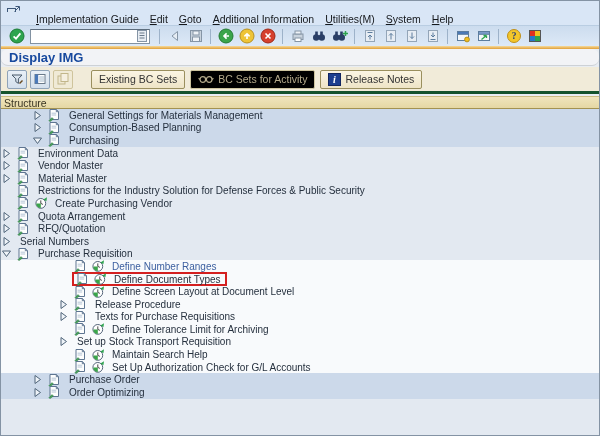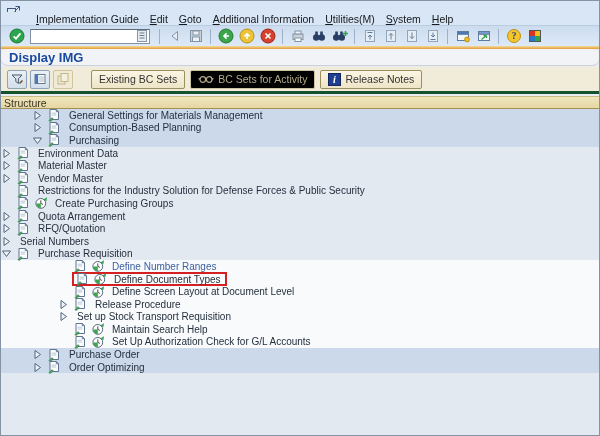--- a/index.html
+++ b/index.html
@@ -341,36 +341,36 @@
             <path d="M3 1.5 L8.5 5.5 L3 9.5 Z" fill="#eef3f8" stroke="#50657a"></path>
           </svg>
         </span>
         <span style="display: contents;"><span class="dico">
             <svg width="14" height="14" viewBox="0 0 14 14">
               <path d="M3 1.5 h6.3 l2.2 2.2 V11.5 H3 Z" fill="#fdfefe" stroke="#5e7591"></path>
               <path d="M9.3 1.5 v2.2 h2.2" fill="none" stroke="#5e7591"></path>
               <path d="M4.6 5.2 h4.6 M4.6 7 h4.6" stroke="#a5b8cc" stroke-width="0.8"></path>
               <path d="M1.8 12.8 L5 9.6 L6.4 11 L3.2 13.6 Z" fill="#49a05c" stroke="#2e7a45" stroke-width="0.5"></path>
             </svg>
+          </span><span class="tlabel">Vendor Master</span></span>
+      </div>
+      <div class="trow l2">
+        <span class="exp">
+          <svg width="11" height="11" viewBox="0 0 11 11">
+            <path d="M3 1.5 L8.5 5.5 L3 9.5 Z" fill="#eef3f8" stroke="#50657a"></path>
+          </svg>
+        </span>
+        <span style="display: contents;"><span class="dico">
+            <svg width="14" height="14" viewBox="0 0 14 14">
+              <path d="M3 1.5 h6.3 l2.2 2.2 V11.5 H3 Z" fill="#fdfefe" stroke="#5e7591"></path>
+              <path d="M9.3 1.5 v2.2 h2.2" fill="none" stroke="#5e7591"></path>
+              <path d="M4.6 5.2 h4.6 M4.6 7 h4.6" stroke="#a5b8cc" stroke-width="0.8"></path>
+              <path d="M1.8 12.8 L5 9.6 L6.4 11 L3.2 13.6 Z" fill="#49a05c" stroke="#2e7a45" stroke-width="0.5"></path>
+            </svg>
           </span><span class="tlabel">Material Master</span></span>
-      </div>
-      <div class="trow l2">
-        <span class="exp">
-          <svg width="11" height="11" viewBox="0 0 11 11">
-            <path d="M3 1.5 L8.5 5.5 L3 9.5 Z" fill="#eef3f8" stroke="#50657a"></path>
-          </svg>
-        </span>
-        <span style="display: contents;"><span class="dico">
-            <svg width="14" height="14" viewBox="0 0 14 14">
-              <path d="M3 1.5 h6.3 l2.2 2.2 V11.5 H3 Z" fill="#fdfefe" stroke="#5e7591"></path>
-              <path d="M9.3 1.5 v2.2 h2.2" fill="none" stroke="#5e7591"></path>
-              <path d="M4.6 5.2 h4.6 M4.6 7 h4.6" stroke="#a5b8cc" stroke-width="0.8"></path>
-              <path d="M1.8 12.8 L5 9.6 L6.4 11 L3.2 13.6 Z" fill="#49a05c" stroke="#2e7a45" stroke-width="0.5"></path>
-            </svg>
-          </span><span class="tlabel">Vendor Master</span></span>
       </div>
       <div class="trow l2">
         <span class="exp"></span>
         <span style="display: contents;"><span class="dico">
             <svg width="14" height="14" viewBox="0 0 14 14">
               <path d="M3 1.5 h6.3 l2.2 2.2 V11.5 H3 Z" fill="#fdfefe" stroke="#5e7591"></path>
               <path d="M9.3 1.5 v2.2 h2.2" fill="none" stroke="#5e7591"></path>
               <path d="M4.6 5.2 h4.6 M4.6 7 h4.6" stroke="#a5b8cc" stroke-width="0.8"></path>
               <path d="M1.8 12.8 L5 9.6 L6.4 11 L3.2 13.6 Z" fill="#49a05c" stroke="#2e7a45" stroke-width="0.5"></path>
             </svg>
@@ -385,21 +385,21 @@
               <path d="M4.6 5.2 h4.6 M4.6 7 h4.6" stroke="#a5b8cc" stroke-width="0.8"></path>
               <path d="M1.8 12.8 L5 9.6 L6.4 11 L3.2 13.6 Z" fill="#49a05c" stroke="#2e7a45" stroke-width="0.5"></path>
             </svg>
           </span><span class="aico">
             <svg width="14" height="14" viewBox="0 0 14 14">
               <circle cx="6.8" cy="7.4" r="4.9" fill="#fff" stroke="#55657a"></circle>
               <path d="M6.8 7.4 L2.2 7.4 A4.6 4.6 0 0 0 6.8 12 Z" fill="#3aa54a"></path>
               <path d="M6.8 7.4 V4.4 M6.8 7.4 L8.9 8.4" stroke="#333" stroke-width="0.9" fill="none"></path>
               <path d="M9.4 3.6 L13 1.2 L12.4 5.2 Z" fill="#2da44e"></path>
             </svg>
-          </span><span class="tlabel">Create Purchasing Groups</span></span>
+          </span><span class="tlabel">Create Purchasing Vendor</span></span>
       </div>
       <div class="trow l2">
         <span class="exp">
           <svg width="11" height="11" viewBox="0 0 11 11">
             <path d="M3 1.5 L8.5 5.5 L3 9.5 Z" fill="#eef3f8" stroke="#50657a"></path>
           </svg>
         </span>
         <span style="display: contents;"><span class="dico">
             <svg width="14" height="14" viewBox="0 0 14 14">
               <path d="M3 1.5 h6.3 l2.2 2.2 V11.5 H3 Z" fill="#fdfefe" stroke="#5e7591"></path>
@@ -519,56 +519,89 @@
               <path d="M1.8 12.8 L5 9.6 L6.4 11 L3.2 13.6 Z" fill="#49a05c" stroke="#2e7a45" stroke-width="0.5"></path>
             </svg>
           </span><span class="tlabel">Release Procedure</span></span>
       </div>
       <div class="trow l3">
         <span class="exp">
           <svg width="11" height="11" viewBox="0 0 11 11">
             <path d="M3 1.5 L8.5 5.5 L3 9.5 Z" fill="#eef3f8" stroke="#50657a"></path>
           </svg>
         </span>
-        <span style="display: contents;"><span class="tlabel">Set up Stock Transport Requisition</span></span>
+        <span style="display: contents;"><span class="dico">
+            <svg width="14" height="14" viewBox="0 0 14 14">
+              <path d="M3 1.5 h6.3 l2.2 2.2 V11.5 H3 Z" fill="#fdfefe" stroke="#5e7591"></path>
+              <path d="M9.3 1.5 v2.2 h2.2" fill="none" stroke="#5e7591"></path>
+              <path d="M4.6 5.2 h4.6 M4.6 7 h4.6" stroke="#a5b8cc" stroke-width="0.8"></path>
+              <path d="M1.8 12.8 L5 9.6 L6.4 11 L3.2 13.6 Z" fill="#49a05c" stroke="#2e7a45" stroke-width="0.5"></path>
+            </svg>
+          </span><span class="tlabel">Texts for Purchase Requisitions</span></span>
       </div>
       <div class="trow l3">
         <span class="exp"></span>
         <span style="display: contents;"><span class="dico">
             <svg width="14" height="14" viewBox="0 0 14 14">
               <path d="M3 1.5 h6.3 l2.2 2.2 V11.5 H3 Z" fill="#fdfefe" stroke="#5e7591"></path>
               <path d="M9.3 1.5 v2.2 h2.2" fill="none" stroke="#5e7591"></path>
               <path d="M4.6 5.2 h4.6 M4.6 7 h4.6" stroke="#a5b8cc" stroke-width="0.8"></path>
               <path d="M1.8 12.8 L5 9.6 L6.4 11 L3.2 13.6 Z" fill="#49a05c" stroke="#2e7a45" stroke-width="0.5"></path>
             </svg>
           </span><span class="aico">
             <svg width="14" height="14" viewBox="0 0 14 14">
               <circle cx="6.8" cy="7.4" r="4.9" fill="#fff" stroke="#55657a"></circle>
               <path d="M6.8 7.4 L2.2 7.4 A4.6 4.6 0 0 0 6.8 12 Z" fill="#3aa54a"></path>
               <path d="M6.8 7.4 V4.4 M6.8 7.4 L8.9 8.4" stroke="#333" stroke-width="0.9" fill="none"></path>
               <path d="M9.4 3.6 L13 1.2 L12.4 5.2 Z" fill="#2da44e"></path>
             </svg>
-          </span><span class="tlabel">Maintain Search Help</span></span>
+          </span><span class="tlabel">Define Tolerance Limit for Archiving</span></span>
+      </div>
+      <div class="trow l3">
+        <span class="exp">
+          <svg width="11" height="11" viewBox="0 0 11 11">
+            <path d="M3 1.5 L8.5 5.5 L3 9.5 Z" fill="#eef3f8" stroke="#50657a"></path>
+          </svg>
+        </span>
+        <span style="display: contents;"><span class="tlabel">Set up Stock Transport Requisition</span></span>
       </div>
       <div class="trow l3">
         <span class="exp"></span>
         <span style="display: contents;"><span class="dico">
             <svg width="14" height="14" viewBox="0 0 14 14">
               <path d="M3 1.5 h6.3 l2.2 2.2 V11.5 H3 Z" fill="#fdfefe" stroke="#5e7591"></path>
               <path d="M9.3 1.5 v2.2 h2.2" fill="none" stroke="#5e7591"></path>
               <path d="M4.6 5.2 h4.6 M4.6 7 h4.6" stroke="#a5b8cc" stroke-width="0.8"></path>
               <path d="M1.8 12.8 L5 9.6 L6.4 11 L3.2 13.6 Z" fill="#49a05c" stroke="#2e7a45" stroke-width="0.5"></path>
             </svg>
           </span><span class="aico">
             <svg width="14" height="14" viewBox="0 0 14 14">
               <circle cx="6.8" cy="7.4" r="4.9" fill="#fff" stroke="#55657a"></circle>
               <path d="M6.8 7.4 L2.2 7.4 A4.6 4.6 0 0 0 6.8 12 Z" fill="#3aa54a"></path>
               <path d="M6.8 7.4 V4.4 M6.8 7.4 L8.9 8.4" stroke="#333" stroke-width="0.9" fill="none"></path>
               <path d="M9.4 3.6 L13 1.2 L12.4 5.2 Z" fill="#2da44e"></path>
             </svg>
+          </span><span class="tlabel">Maintain Search Help</span></span>
+      </div>
+      <div class="trow l3">
+        <span class="exp"></span>
+        <span style="display: contents;"><span class="dico">
+            <svg width="14" height="14" viewBox="0 0 14 14">
+              <path d="M3 1.5 h6.3 l2.2 2.2 V11.5 H3 Z" fill="#fdfefe" stroke="#5e7591"></path>
+              <path d="M9.3 1.5 v2.2 h2.2" fill="none" stroke="#5e7591"></path>
+              <path d="M4.6 5.2 h4.6 M4.6 7 h4.6" stroke="#a5b8cc" stroke-width="0.8"></path>
+              <path d="M1.8 12.8 L5 9.6 L6.4 11 L3.2 13.6 Z" fill="#49a05c" stroke="#2e7a45" stroke-width="0.5"></path>
+            </svg>
+          </span><span class="aico">
+            <svg width="14" height="14" viewBox="0 0 14 14">
+              <circle cx="6.8" cy="7.4" r="4.9" fill="#fff" stroke="#55657a"></circle>
+              <path d="M6.8 7.4 L2.2 7.4 A4.6 4.6 0 0 0 6.8 12 Z" fill="#3aa54a"></path>
+              <path d="M6.8 7.4 V4.4 M6.8 7.4 L8.9 8.4" stroke="#333" stroke-width="0.9" fill="none"></path>
+              <path d="M9.4 3.6 L13 1.2 L12.4 5.2 Z" fill="#2da44e"></path>
+            </svg>
           </span><span class="tlabel">Set Up Authorization Check for G/L Accounts</span></span>
       </div>
       <div class="trow l1">
         <span class="exp">
           <svg width="11" height="11" viewBox="0 0 11 11">
             <path d="M3 1.5 L8.5 5.5 L3 9.5 Z" fill="#eef3f8" stroke="#50657a"></path>
           </svg>
         </span>
         <span style="display: contents;"><span class="dico">
             <svg width="14" height="14" viewBox="0 0 14 14">

